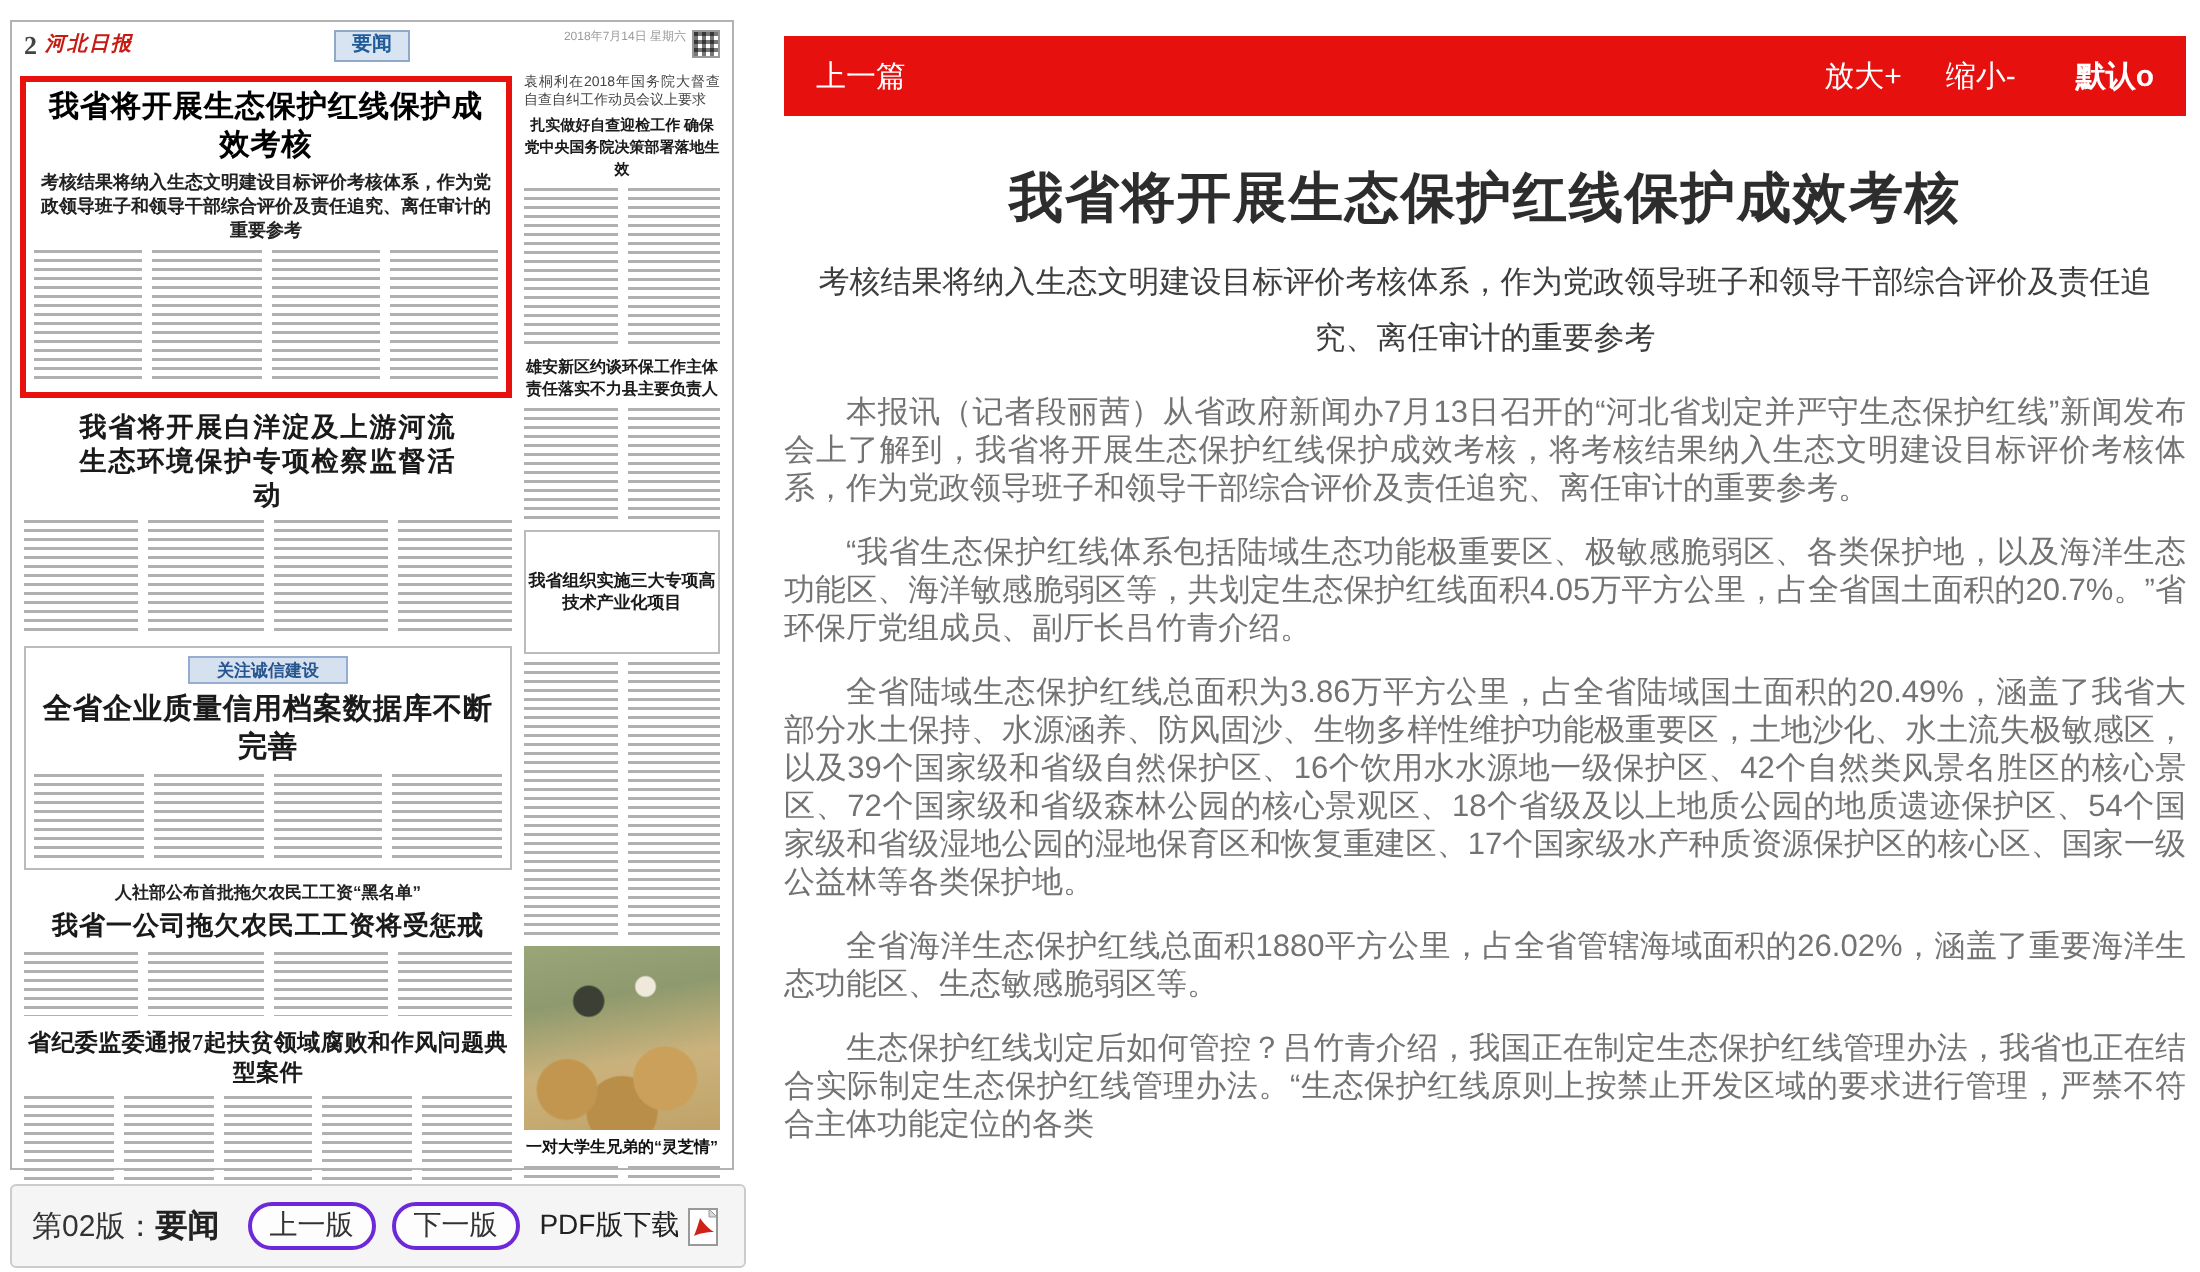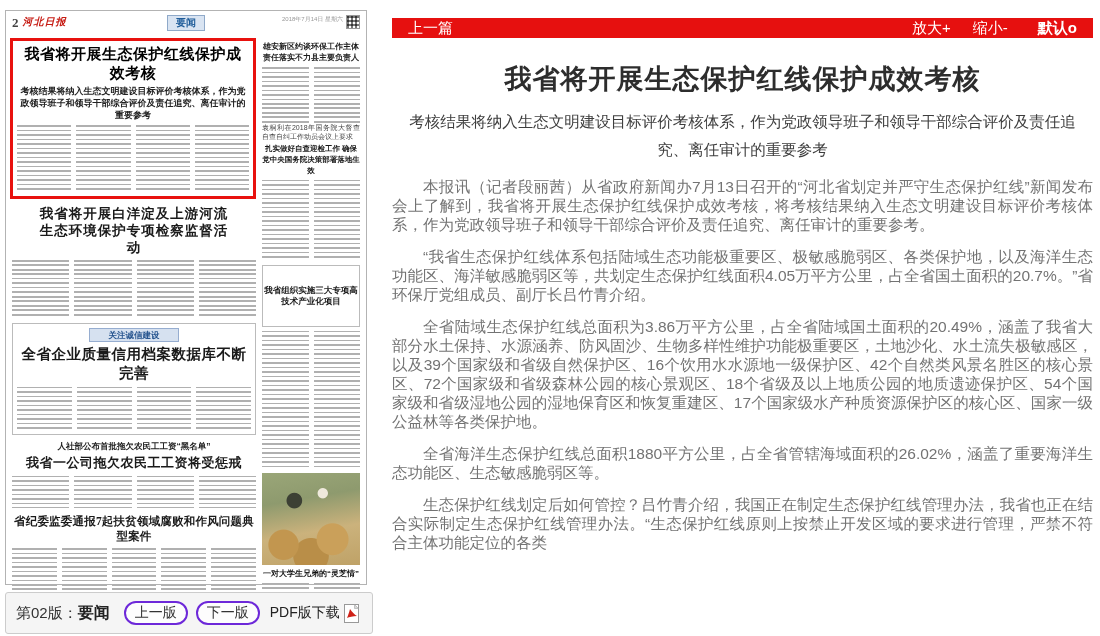--- a/index.html
+++ b/index.html
@@ -32,21 +32,21 @@
   .hl-sub { font-size:9px; font-weight:bold; color:#222; text-align:center; line-height:12px; margin-top:3px; }
 
   .npcols { display:flex; gap:5px; margin-top:4px; }
   .npcols i { flex:1; display:block; font-style:normal;
               background:repeating-linear-gradient(to bottom,#b0b0b0 0 1.5px,transparent 1.5px 4.5px); }
 
   .serifhl { font-family:"Liberation Serif","DejaVu Serif",serif; font-weight:bold; color:#1a1a1a; text-align:center; }
   .art { margin-top:6px; cursor:pointer; }
   .art2-hl { font-size:13.5px; line-height:17px; letter-spacing:1px; width:200px; margin:0 auto; }
   .cxbox { border:1px solid #bbb; padding:4px 4px 5px; margin-top:7px; }
-  .cx-label { display:block; width:90px; margin:0 auto; background:#d6e1f0; border:1px solid #96add0;
+  .cx-label { display:block; width:80px; margin:0 auto; background:#d6e1f0; border:1px solid #96add0;
               color:#27558f; font-size:8.5px; font-weight:bold; text-align:center; line-height:12px; }
   .cx-hl { font-size:14.5px; margin-top:3px; letter-spacing:0.5px; }
   .cx-sub { font-size:9px; color:#333; text-align:center; margin-top:2px; }
   .kicker { font-size:8.5px; color:#222; text-align:center; font-weight:bold; }
   .art4-hl { font-size:13px; margin-top:1px; letter-spacing:0.5px; }
   .art5-hl { font-size:11.5px; letter-spacing:0.2px; }
 
   .rk { font-size:7px; color:#444; line-height:9px; text-align:justify; }
   .r-hl { font-size:7.5px; line-height:11px; text-align:center; margin-top:2px; }
   .r-hl-b { font-size:8px; line-height:11px; margin-top:4px; }
@@ -65,21 +65,21 @@
            border-radius:3px; display:flex; align-items:center; padding:0 10px; }
   .pager .plabel { font-size:15px; color:#333; }
   .pager .psec { font-size:16px; font-weight:bold; color:#222; margin-right:14px; }
   .pbtn { border:2px solid #6d28d9; border-radius:13px; background:#fdfdfd; color:#333;
           font-size:14px; padding:1px 9px; margin-right:8px; cursor:pointer;
           font-family:"Liberation Sans","DejaVu Sans",sans-serif; }
   .pdflink { font-size:14px; color:#222; margin-left:2px; cursor:pointer; display:flex; align-items:center; gap:4px; }
 
   
   .right-pane { flex:1; padding-left:19px; }
-  .redbar { height:20px; background:#e6100f; margin-top:8px; display:flex; align-items:center;
+  .redbar { height:40px; background:#e6100f; margin-top:8px; display:flex; align-items:center;
             padding:0 16px; }
   .redbar a { color:#fff; font-size:15px; text-decoration:none; cursor:pointer; }
   .redbar .spacer { flex:1; }
   .redbar .zctl { margin-left:22px; }
   .redbar .zdef { margin-left:30px; font-weight:bold; }
 
   .a-title { font-size:27px; line-height:34px; font-weight:bold; color:#2d2d2d; text-align:center;
              letter-spacing:1px; margin-top:24px; }
   .a-sub { font-size:15.5px; line-height:28px; color:#3e3e3e; text-align:center; margin:12px 2px 0; }
   .a-body p { font-size:15.5px; line-height:19px; color:#737373; text-align:justify;
@@ -157,31 +157,31 @@
                 <i></i>
                 <i></i>
               </div>
           </div>
 
         </div>
 
         <div class="col-right">
 
           <div>
-            <div class="serifhl r-hl-b">雄安新区约谈环保工作主体责任落实不力县主要负责人</div>
-            <div class="npcols" style="height:56px;">
-                <i></i>
-                <i></i>
-              </div>
-          </div>
-
-          <div>
             <div class="rk">袁桐利在2018年国务院大督查自查自纠工作动员会议上要求</div>
             <div class="serifhl r-hl">扎实做好自查迎检工作 确保党中央国务院决策部署落地生效</div>
             <div class="npcols" style="height:80px;">
+                <i></i>
+                <i></i>
+              </div>
+          </div>
+
+          <div>
+            <div class="serifhl r-hl-b">雄安新区约谈环保工作主体责任落实不力县主要负责人</div>
+            <div class="npcols" style="height:56px;">
                 <i></i>
                 <i></i>
               </div>
           </div>
 
           <div>
             <div class="serifhl r-hl-c">我省组织实施三大专项高技术产业化项目</div>
             <div class="npcols" style="height:138px;">
                 <i></i>
                 <i></i>

